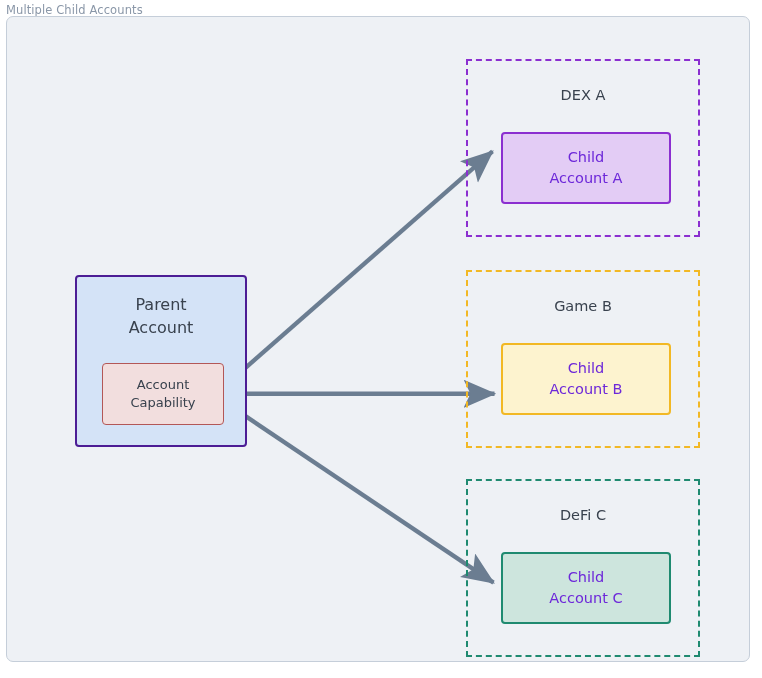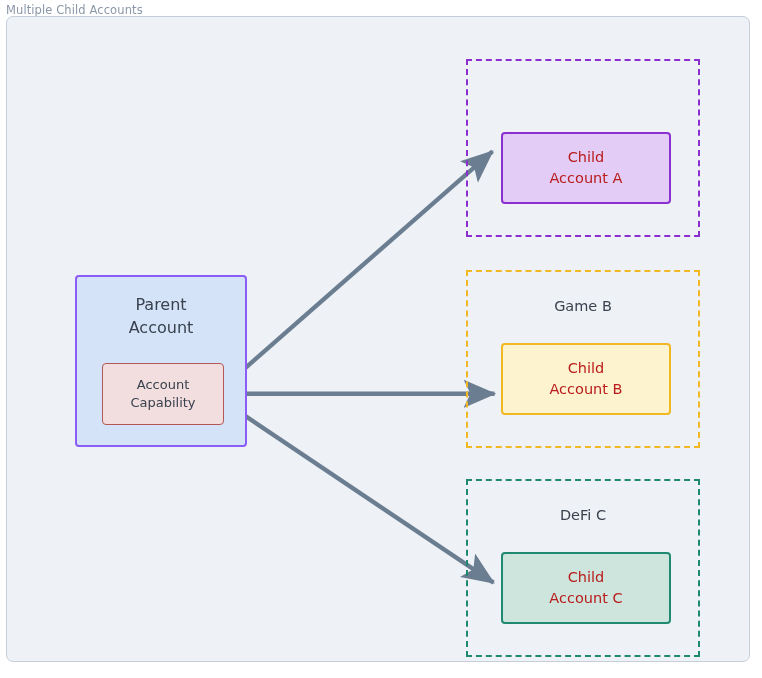--- a/index.html
+++ b/index.html
@@ -44,21 +44,21 @@
 
   
   .parent-box {
     position: absolute;
     left: 68px;
     top: 258px;
     width: 172px;
     height: 172px;
     box-sizing: border-box;
     background: #d4e3f7;
-    border: 2px solid #8b5cf6;
+    border: 2px solid #4c1d95;
     border-radius: 4px;
   }
   .parent-label {
     position: absolute;
     left: 0;
     top: 16px;
     width: 100%;
     text-align: center;
     font-size: 16px;
     line-height: 23px;
@@ -117,21 +117,21 @@
     border-width: 2px;
     border-style: solid;
     border-radius: 4px;
     display: flex;
     align-items: center;
     justify-content: center;
   }
   .child-label {
     font-size: 14.5px;
     line-height: 21px;
-    color: #b91c1c;
+    color: #6d28d9;
     text-align: center;
     white-space: pre-line;
   }
 
   #group-dex    { top: 42px;  border-color: #8b2fd0; }
   #child-dex    { background: #e3ccf5; border-color: #8b2fd0; }
   #group-defi   { top: 253px; border-color: #f2b824; }
   #child-defi   { background: #fdf3cf; border-color: #f2b824; }
   #group-game   { top: 462px; border-color: #1f8a70; }
   #child-game   { background: #cde5dd; border-color: #1f8a70; }
@@ -172,20 +172,21 @@
     <div class="parent-box">
       <div class="parent-label">Parent
 Account</div>
       <div class="capability-box">
         <div class="capability-label">Account
 Capability</div>
       </div>
     </div>
 
     <div class="group" id="group-dex">
+      <div class="group-label">DEX A</div>
       <div class="child-box" id="child-dex">
         <div class="child-label">Child
 Account A</div>
       </div>
     </div>
 
     <div class="group" id="group-defi">
       <div class="group-label">Game B</div>
       <div class="child-box" id="child-defi">
         <div class="child-label">Child

